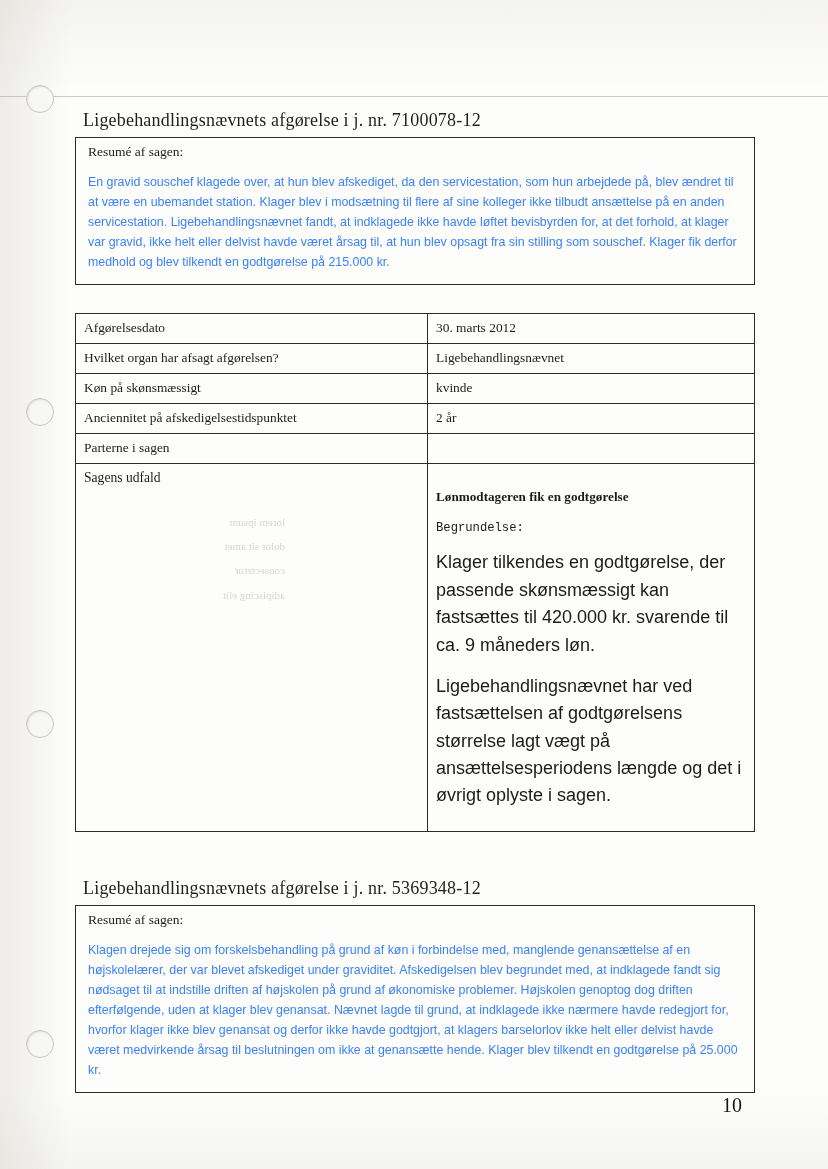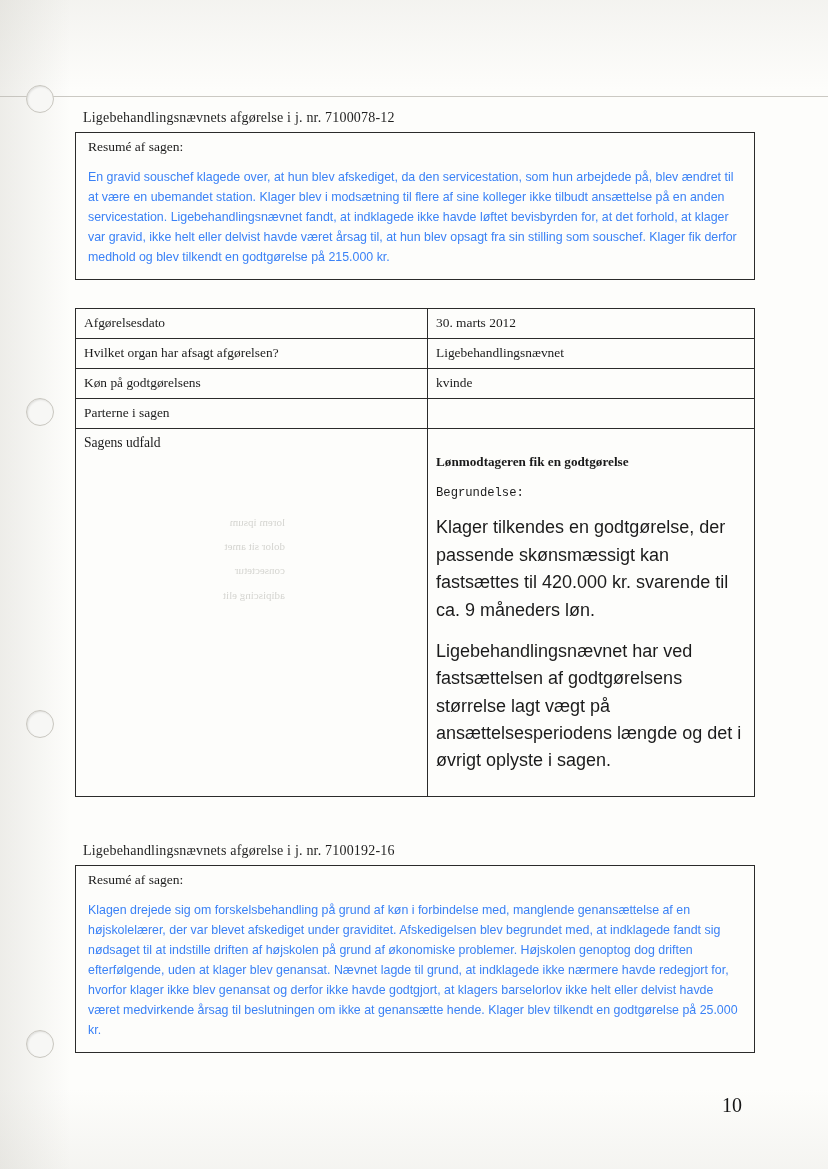--- a/index.html
+++ b/index.html
@@ -61,21 +61,21 @@
 
   .content {
     position: absolute;
     left: 75px;
     top: 110px;
     width: 680px;
   }
 
   .doc-heading {
     font-family: "Liberation Serif", serif;
-    font-size: 14px;
+    font-size: 18px;
     letter-spacing: .2px;
     color: #1f1f1f;
     padding-left: 8px;
     margin-bottom: 6px;
   }
 
   .resume-box {
     border: 1px solid #2b2b2b;
     padding: 6px 12px 12px 12px;
     background: transparent;
@@ -194,42 +194,46 @@
       <tbody>
           <tr>
         <td class="k">Afgørelsesdato</td>
         <td class="v">30. marts 2012</td>
       </tr>
       <tr>
         <td class="k">Hvilket organ har afsagt afgørelsen?</td>
         <td class="v">Ligebehandlingsnævnet</td>
       </tr>
       <tr>
-        <td class="k">Køn på godtgørelsens</td>
+        <td class="k">Køn på skønsmæssigt</td>
         <td class="v">kvinde</td>
+      </tr>
+      <tr>
+        <td class="k">Anciennitet på afskedigelsestidspunktet</td>
+        <td class="v">2 år</td>
       </tr>
       <tr>
         <td class="k">Parterne i sagen</td>
         <td class="v"></td>
       </tr>
       <tr class="outcome">
         <td class="k">Sagens udfald</td>
         <td class="v">
           <div class="outcome-title">Lønmodtageren fik en godtgørelse</div>
           <div class="outcome-sub">Begrundelse:</div>
           <div class="outcome-p">Klager tilkendes en godtgørelse, der passende skønsmæssigt kan fastsættes til 420.000 kr. svarende til ca. 9 måneders løn.</div>
           <div class="outcome-p">Ligebehandlingsnævnet har ved fastsættelsen af godtgørelsens størrelse lagt vægt på ansættelsesperiodens længde og det i øvrigt oplyste i sagen.</div>
         </td>
       </tr>
     </tbody>
       </table>
 
     <div class="gap-b"></div>
 
-    <div class="doc-heading">Ligebehandlingsnævnets afgørelse i j. nr. 7100192-16</div>
+    <div class="doc-heading">Ligebehandlingsnævnets afgørelse i j. nr. 5369348-12</div>
 
     <div class="resume-box">
       <div class="resume-label">Resumé af sagen:</div>
       <div class="resume-text">Klagen drejede sig om forskelsbehandling på grund af køn i forbindelse med, manglende genansættelse af en højskolelærer, der var blevet afskediget under graviditet. Afskedigelsen blev begrundet med, at indklagede fandt sig nødsaget til at indstille driften af højskolen på grund af økonomiske problemer. Højskolen genoptog dog driften efterfølgende, uden at klager blev genansat. Nævnet lagde til grund, at indklagede ikke nærmere havde redegjort for, hvorfor klager ikke blev genansat og derfor ikke havde godtgjort, at klagers barselorlov ikke helt eller delvist havde været medvirkende årsag til beslutningen om ikke at genansætte hende. Klager blev tilkendt en godtgørelse på 25.000 kr.</div>
     </div>
 
   </div>
 
   <div class="page-number">10</div>
 </div>

